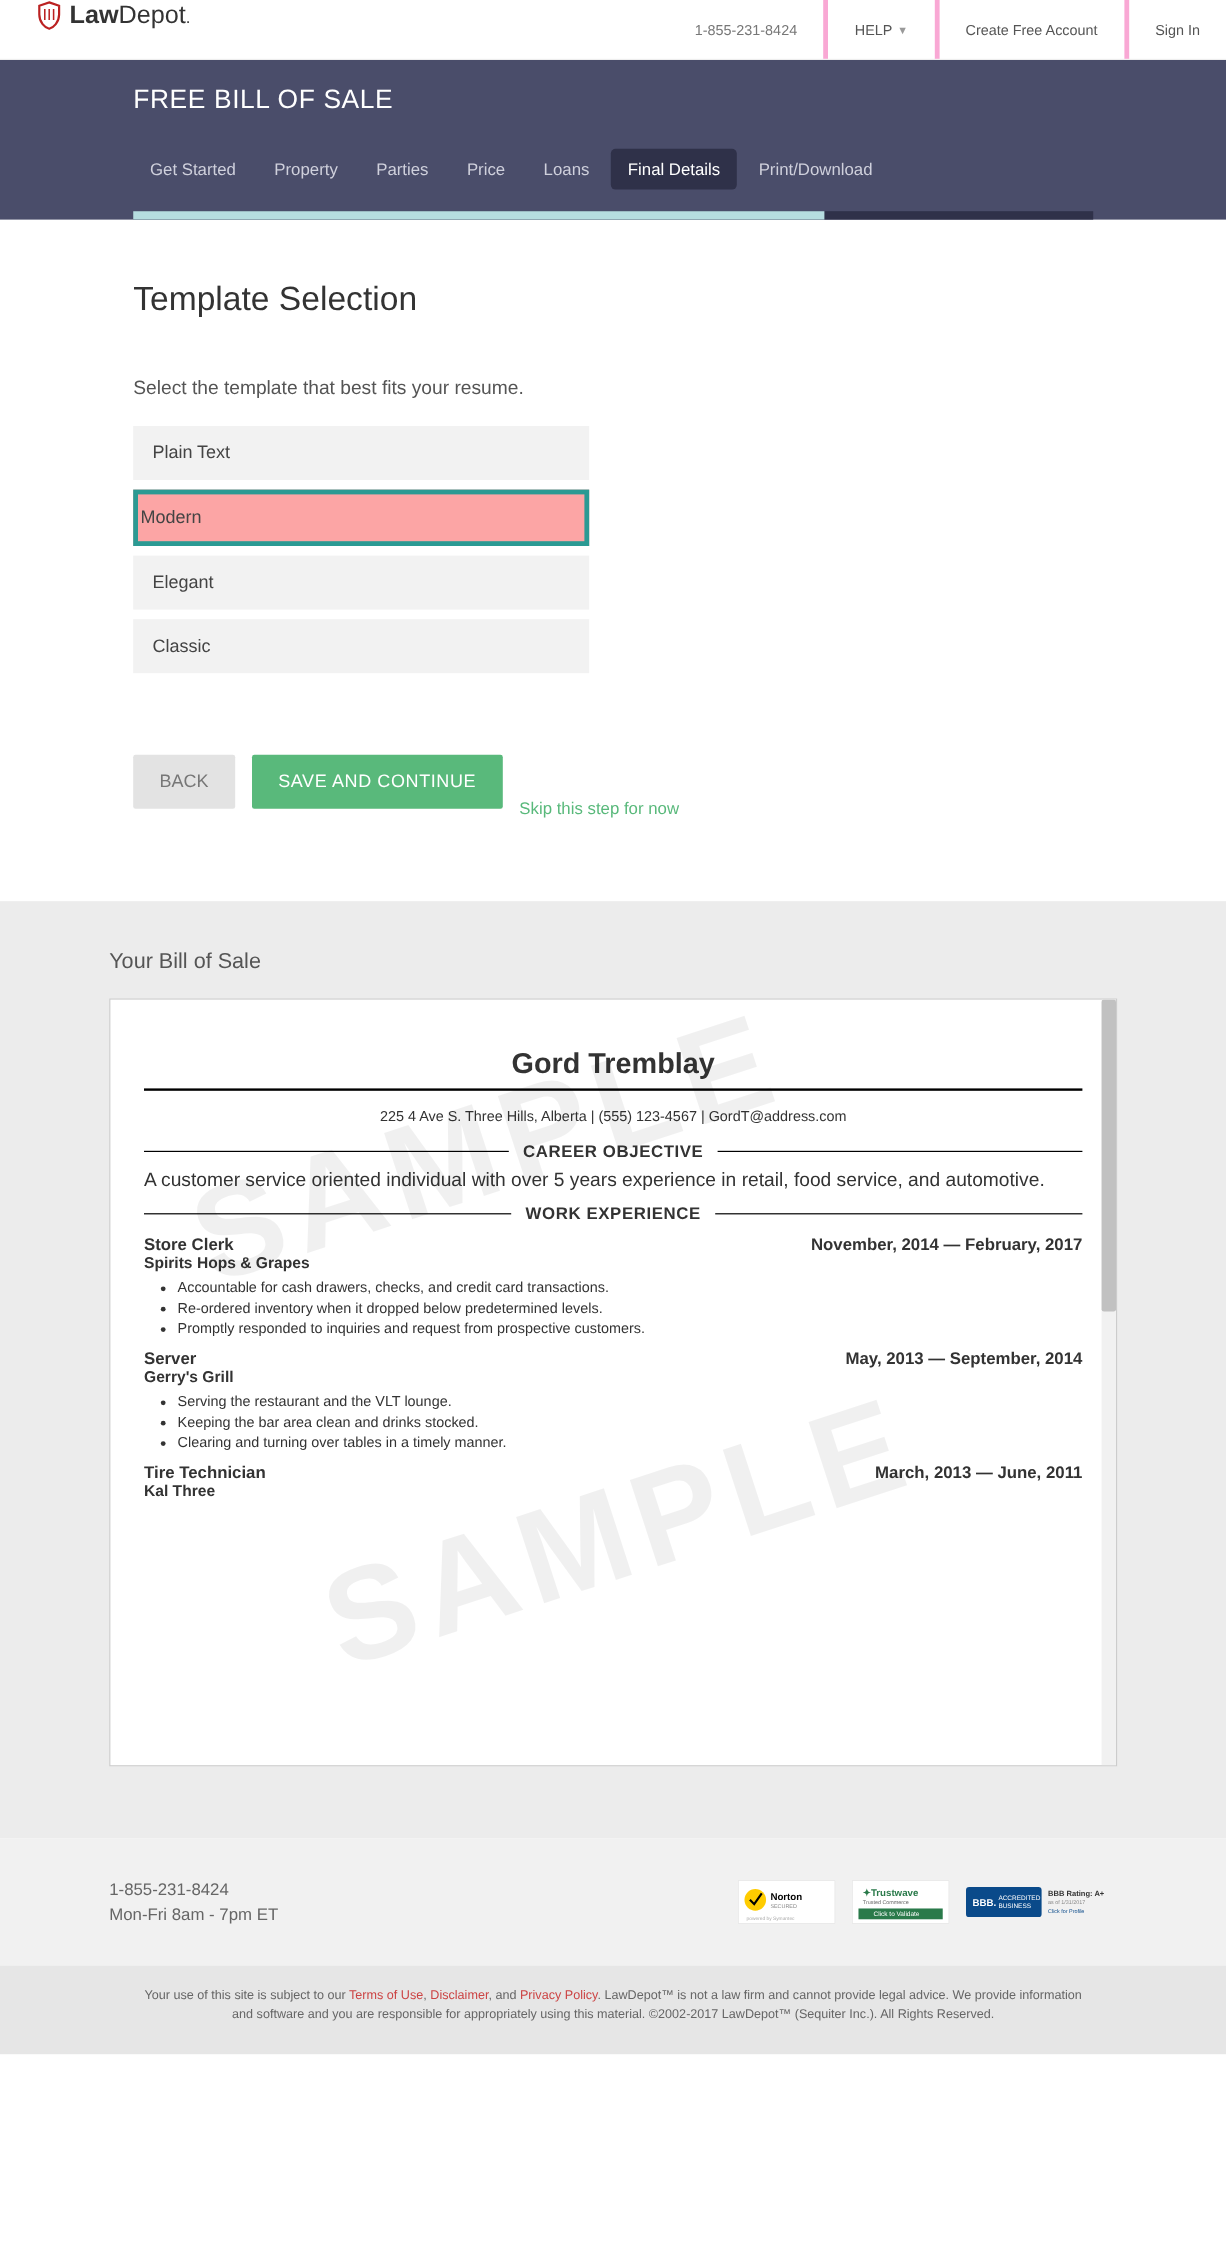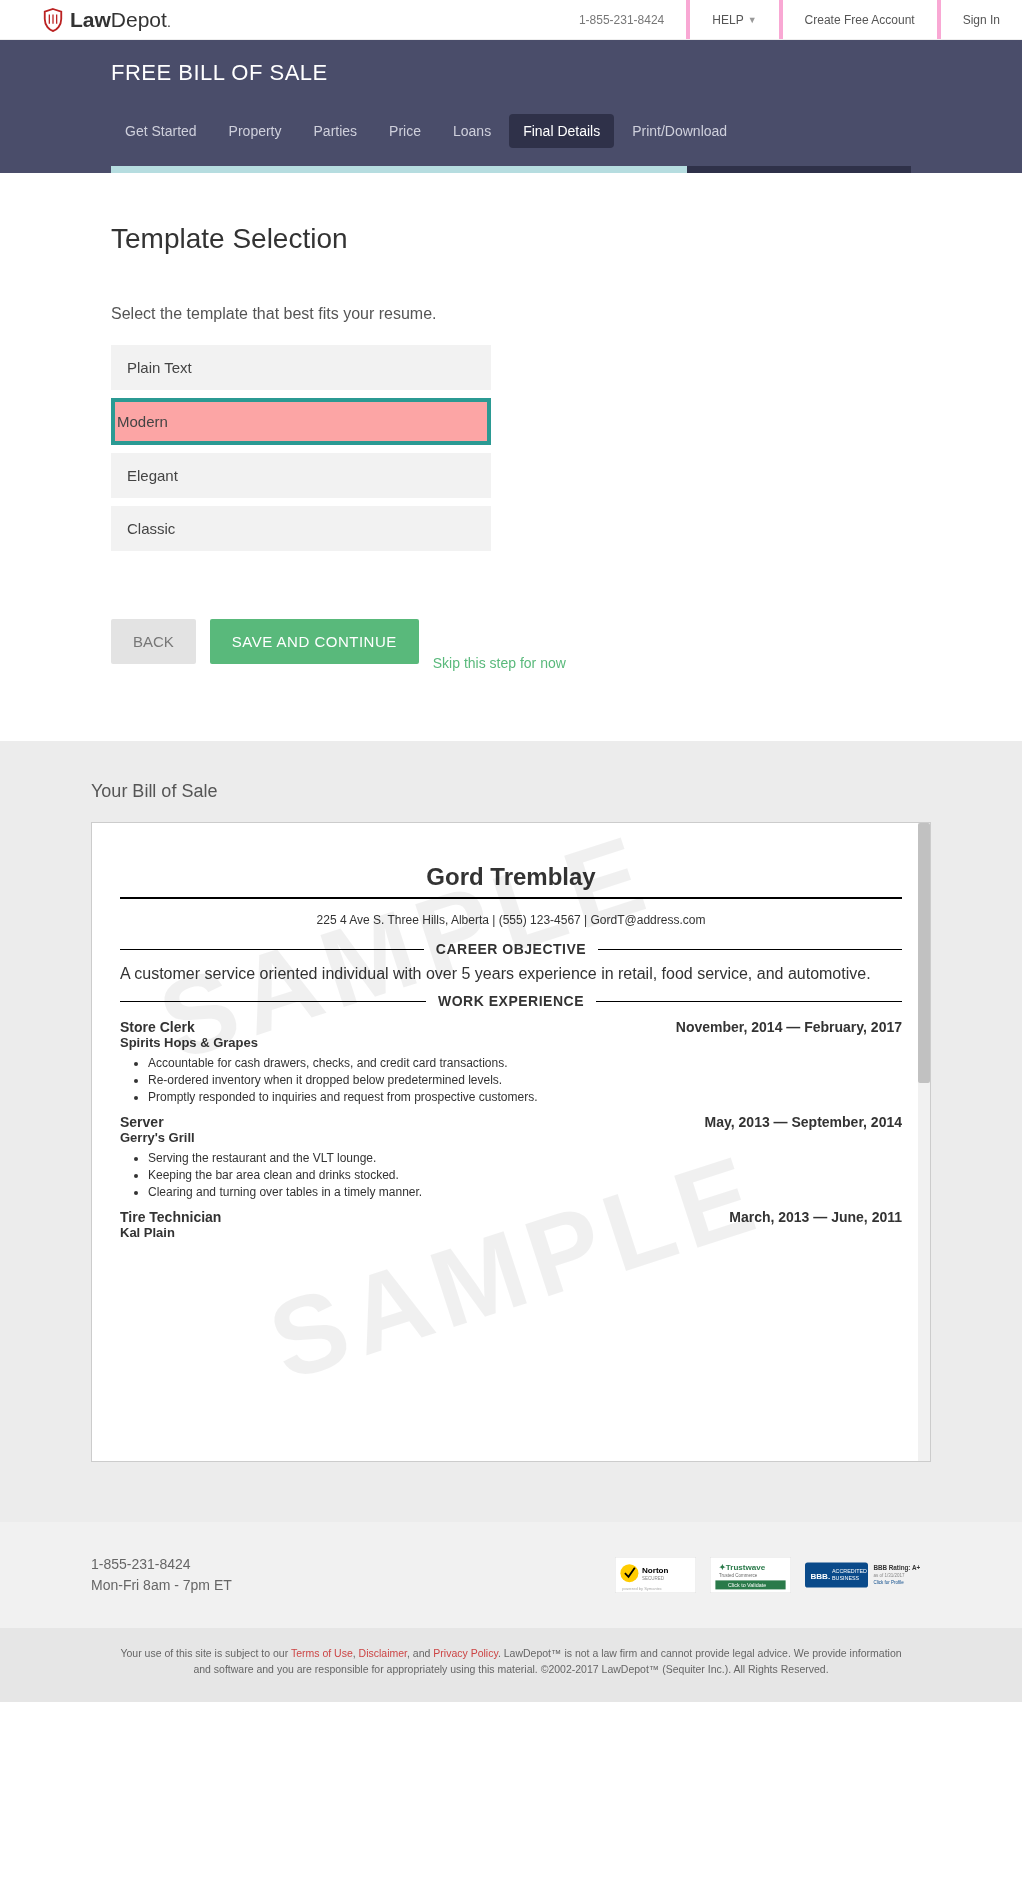--- a/index.html
+++ b/index.html
@@ -1,19 +1,19 @@
 <!DOCTYPE html>
 <html><head>
 <meta charset="utf-8">
 <style>
   * { box-sizing: border-box; margin: 0; padding: 0; }
   body { font-family: -apple-system, BlinkMacSystemFont, "Segoe UI", Arial, sans-serif; color: #333; background: #fff; width: 1022px; }
   
   
-  .top-header { display: flex; align-items: center; height: 40px; border-bottom: 1px solid #eee; padding-left: 12px; }
+  .top-header { display: flex; align-items: flex-start; height: 50px; border-bottom: 1px solid #eee; }
   .logo-wrap { display: flex; align-items: center; padding-left: 30px; flex: 1; }
   .logo-icon { width: 22px; height: 26px; margin-right: 6px; }
   .logo-text { font-size: 21px; color: #333; }
   .logo-text .bold { font-weight: 700; }
   .logo-text .dot { font-size: 14px; vertical-align: baseline; }
   .header-links { display: flex; height: 100%; align-items: stretch; }
   .header-link { display: flex; align-items: center; padding: 0 22px; font-size: 12px; color: #555; border-left: 4px solid #f9a8d4; cursor: pointer; }
   .header-link.phone { border-left: none; color: #777; }
   .chev { font-size: 9px; margin-left: 4px; color: #999; }
 
@@ -173,21 +173,21 @@
             <div class="job-sub">Gerry's Grill</div>
             <ul class="job-bullets">
               <li>Serving the restaurant and the VLT lounge.</li>
               <li>Keeping the bar area clean and drinks stocked.</li>
               <li>Clearing and turning over tables in a timely manner.</li>
             </ul>
             <div class="job-row">
               <div class="job-title">Tire Technician</div>
               <div class="job-dates">March, 2013 — June, 2011</div>
             </div>
-            <div class="job-sub">Kal Plain</div>
+            <div class="job-sub">Kal Three</div>
           </div>
       </div>
     </div>
   </div>
 </div>
 
 <div class="footer-mid">
   <div class="footer-mid-inner">
     <div class="footer-contact">
       <div>1-855-231-8424</div>

